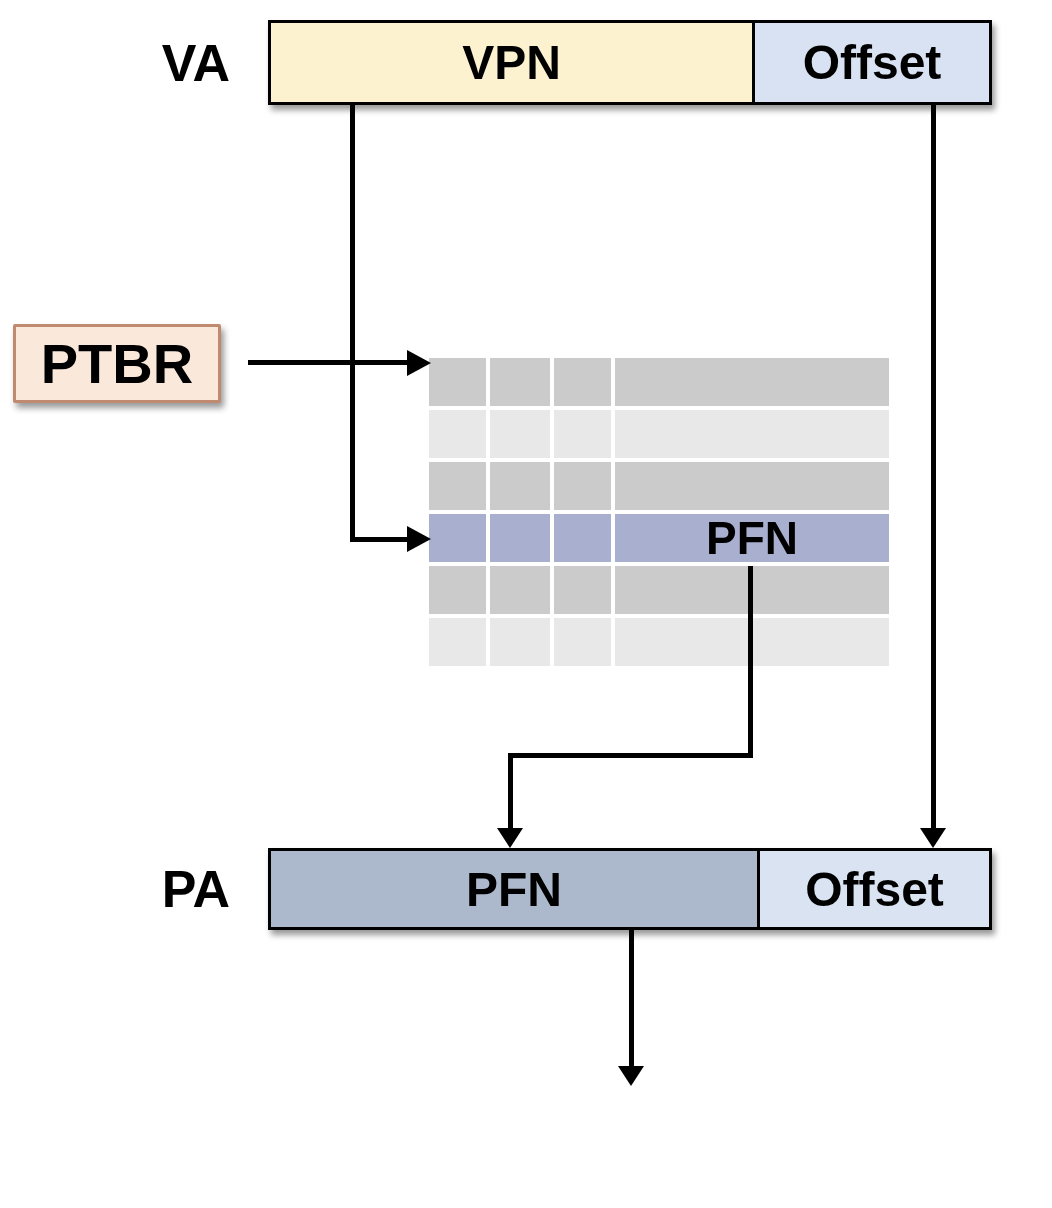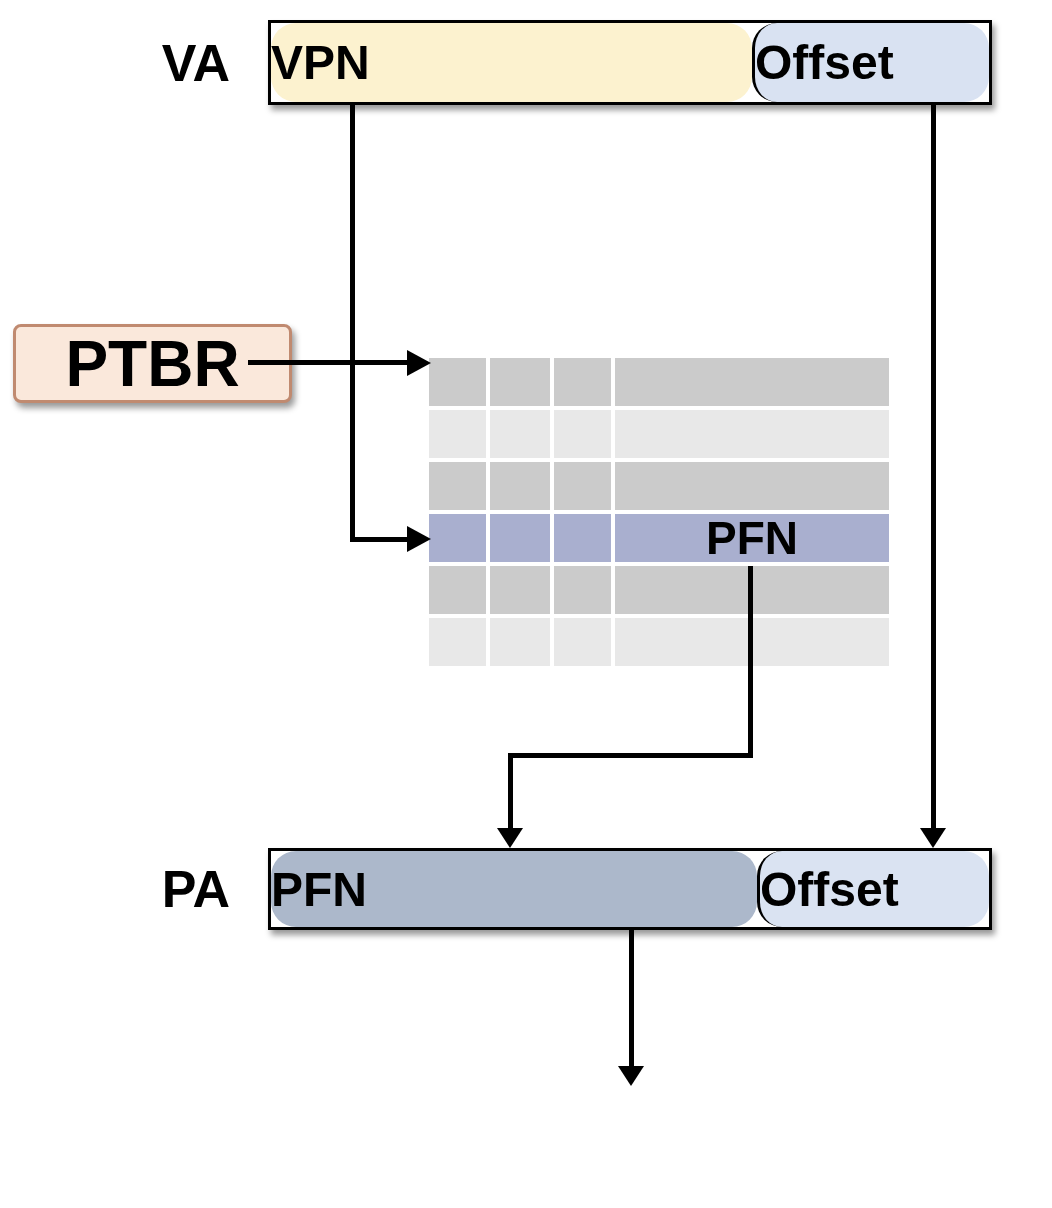--- a/index.html
+++ b/index.html
@@ -22,35 +22,35 @@
 
   
   .addr-box{
     display:flex;
     border:3px solid #000;
     box-shadow:3px 5px 6px rgba(0,0,0,0.40);
     box-sizing:border-box;
   }
   .va-box{left:268px;top:20px;width:724px;height:85px;}
   .pa-box{left:268px;top:848px;width:724px;height:82px;}
-  .cell{display:flex;align-items:center;font-size:48px;box-sizing:border-box;border-radius:25px;}
+  .cell{display:flex;align-items:center;justify-content:center;font-size:48px;box-sizing:border-box;}
   .vpn-cell{width:481px;background:var(--vpn_fill);}
   .va-offset-cell{flex:1;background:var(--offset_fill);border-left:3px solid #000;}
   .pa-pfn-cell{width:486px;background:var(--pa_pfn_fill);}
   .pa-offset-cell{flex:1;background:var(--pa_offset_fill);border-left:3px solid #000;}
 
   
   .ptbr-box{
-    left:13px;top:324px;width:279px;height:79px;
+    left:13px;top:324px;width:208px;height:79px;
     background:var(--ptbr_fill);
     border:3px solid var(--ptbr_border);
-    border-radius:8px;
+    border-radius:2px;
     box-shadow:3px 5px 6px rgba(0,0,0,0.40);
     box-sizing:border-box;
-    font-size:64px;
+    font-size:56px;
   }
 
   
   .page-table{left:429px;top:358px;width:460px;}
   .pt-row{display:flex;gap:4px;margin-bottom:4px;height:48px;}
   .pt-cell{box-sizing:border-box;}
   .pt-cell.c1{width:57px;}
   .pt-cell.c2{width:60px;}
   .pt-cell.c3{width:57px;}
   .pt-cell.c4{width:274px;display:flex;align-items:center;justify-content:center;}

